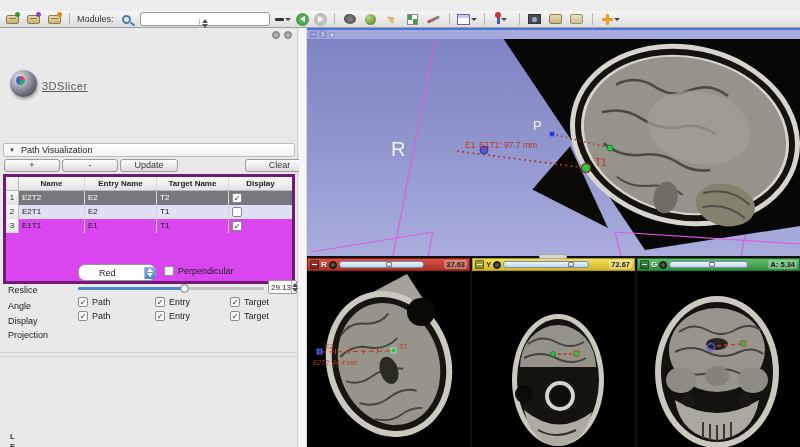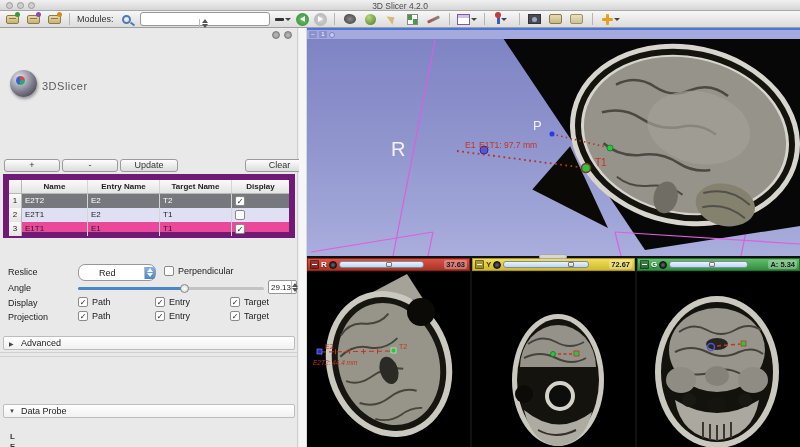--- a/index.html
+++ b/index.html
@@ -41,42 +41,42 @@
   .histbar { width:10px; height:3px; background:#333; border-radius:1px; }
 
   
   #module-panel { position:absolute; left:0; top:28px; width:298px; height:419px; background:#e9e9e9; border-right:1px solid #cfcfcf; }
   #gutter { position:absolute; left:299px; top:28px; width:8px; height:419px; background:#f6f6f6; border-right:1px solid #d8d8d8; }
   .roundbtn { position:absolute; width:8px; height:8px; border-radius:50%; background:radial-gradient(#bdbdbd,#8d8d8d); border:1px solid #7a7a7a; }
   #logo-mark { position:absolute; left:10px; top:42px; width:27px; height:27px; border-radius:50%;
     background:radial-gradient(circle at 35% 30%, #e8e8f0, #7a7a8a 55%, #2e2e38); box-shadow:1px 2px 3px rgba(0,0,0,.35); }
   #logo-mark::after { content:""; position:absolute; left:6px; top:6px; width:9px; height:9px; border-radius:50%;
     background:conic-gradient(#d44 0 25%, #2a7 25% 55%, #36c 55% 100%); }
-  #logo-text { position:absolute; left:42px; top:52px; font-size:11px; color:#5a5a5a; letter-spacing:.5px; }
+  #logo-text { position:absolute; left:42px; top:52px; font-size:11px; color:#5a5a5a; letter-spacing:.5px;text-decoration:underline; }
   .section { position:absolute; left:3px; width:292px; height:14px; background:linear-gradient(#ffffff,#f1f1f1);
     border:1px solid #bdbdbd; border-radius:2px; display:flex; align-items:center; padding:0 5px; gap:5px; }
   .section .arr { font-size:6px; color:#444; width:7px; }
   .section .stitle { font-size:9px; color:#222; }
   .pbtn { position:absolute; height:13px; background:linear-gradient(#fdfdfd,#dcdcdc); border:1px solid #9b9b9b;
     border-radius:3px; font-size:9px; color:#333; text-align:center; line-height:11px; }
 
   
-  #ptable { position:absolute; left:3px; top:146px; width:292px; height:64px; background:#ec4899; border:6px solid #701a75; }
+  #ptable { position:absolute; left:3px; top:146px; width:292px; height:110px; background:#d946ef; border:3px solid #701a75; }
   .trow { display:flex; height:14px; align-items:stretch; }
   .thead { background:linear-gradient(#fafafa,#e4e4e4); border-bottom:1px solid #b8b8b8; }
   .tcell { font-size:8px; color:#222; padding:2px 3px; border-right:1px solid #d4d4d4; white-space:nowrap; overflow:hidden; }
   .c-idx { width:13px; background:linear-gradient(#fafafa,#e4e4e4); border-right:1px solid #b8b8b8; text-align:center; }
   .c-name { width:66px; } .c-entry { width:72px; } .c-target { width:72px; } .c-disp { flex:1; border-right:none; }
   .thead .tcell { font-weight:bold; text-align:center; }
   .rowsel { background:#77777e; } .rowsel .tcell { color:#fff; }
   .rowalt { background:#e0e0f4; }
   .cb { width:10px; height:10px; border:1px solid #8a8a8a; background:#fdfdfd; font-size:8px; line-height:9px;
     text-align:center; color:#222; border-radius:2px; display:inline-block; }
 
-  .frow-label { position:absolute; left:8px; font-size:9px; color:#222; }
+  .frow-label { position:absolute; left:8px; font-size:9px; color:#222;margin-top:18px; }
   #reslice-combo { position:absolute; left:78px; top:236px; width:78px; height:17px; background:#fff; border:1px solid #979797;
     border-radius:7px; display:flex; align-items:center; padding-left:20px; }
   #reslice-combo .mtext { flex:1; font-size:9px; color:#222; }
   .inline-cb { position:absolute; display:flex; align-items:center; gap:4px; font-size:9px; color:#222; }
 
   
   #angle-slider { position:absolute; left:78px; top:256px; width:186px; height:9px; }
   #angle-slider .trk { position:absolute; top:3px; left:0; right:0; height:3px; background:#c3c3c3; border-radius:2px; }
   #angle-slider .fill { position:absolute; top:3px; left:0; width:57%; height:3px; background:#4a86c8; border-radius:2px; }
   #angle-slider .hdl { position:absolute; top:0; left:55%; width:9px; height:9px; border-radius:50%;
@@ -115,26 +115,20 @@
   .slice-img { position:absolute; top:244px; height:175px; background:#000; overflow:hidden; }
   .slice-img svg { display:block; }
 
   .probe-l { position:absolute; left:10px; font-size:8px; font-weight:bold; color:#333; }
 </style>
 </head>
 <body>
 
 <div id="window">
 
-  <div id="titlebar">
-    <div class="tlight" style="left:6px"></div>
-    <div class="tlight" style="left:17px"></div>
-    <div class="tlight" style="left:28px"></div>
-    <div id="wintitle">3D Slicer 4.2.0</div>
-  </div>
 
   <div id="toolbar">
     <div class="tbtn">
         <div class="basket"></div>
         <div class="badge" style="background:#3a9a3a"></div>
       </div>
     <div class="tbtn">
         <div class="basket"></div>
         <div class="badge" style="background:#8a4ab0"></div>
       </div>
@@ -215,20 +209,24 @@
     </div>
   </div>
 
   <div id="module-panel">
     <div class="roundbtn" style="left:272px;top:3px"></div>
     <div class="roundbtn" style="left:284px;top:3px"></div>
 
     <div id="logo-mark"></div>
     <div id="logo-text">3DSlicer</div>
 
+    <div class="section" style="top:115px">
+      <span class="arr">▼</span>
+      <span class="stitle">Path Visualization</span>
+    </div>
 
     <div class="pbtn" style="left:4px;top:131px;width:56px">+</div>
     <div class="pbtn" style="left:62px;top:131px;width:56px">-</div>
     <div class="pbtn" style="left:120px;top:131px;width:58px">Update</div>
     <div class="pbtn" style="left:245px;top:131px;width:69px">Clear</div>
 
     <div id="ptable">
       <div class="trow thead">
         <div class="tcell c-idx"></div>
         <div class="tcell c-name">Name</div>
@@ -307,31 +305,23 @@
       </div>
     <div class="inline-cb" style="left:155px;top:283px">
         <span class="cb checked">✓</span>
         <span>Entry</span>
       </div>
     <div class="inline-cb" style="left:230px;top:283px">
         <span class="cb checked">✓</span>
         <span>Target</span>
       </div>
 
-    <div class="section" style="top:308px">
-      <span class="arr">▶</span>
-      <span class="stitle">Advanced</span>
-    </div>
     <div style="position:absolute;left:0;top:324px;width:298px;height:1px;background:#d0d0d0"></div>
     <div style="position:absolute;left:0;top:328px;width:298px;height:1px;background:#d0d0d0"></div>
 
-    <div class="section" style="top:376px">
-      <span class="arr">▼</span>
-      <span class="stitle">Data Probe</span>
-    </div>
     <span class="probe-l" style="top:404px">L</span>
     <span class="probe-l" style="top:414px">F</span>
 
   </div>
   <div id="gutter"></div>
 
   <div id="viewarea">
     <div id="focus-line"></div>
 
     <div id="view3d">

